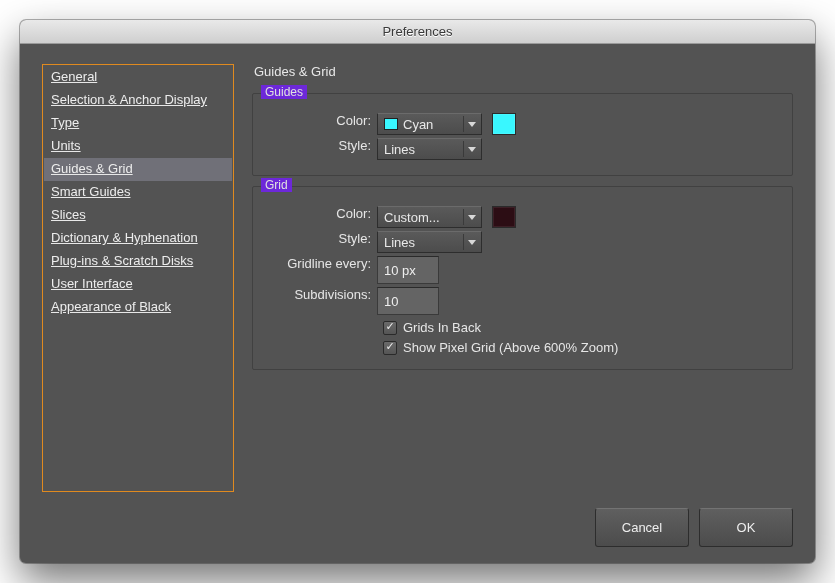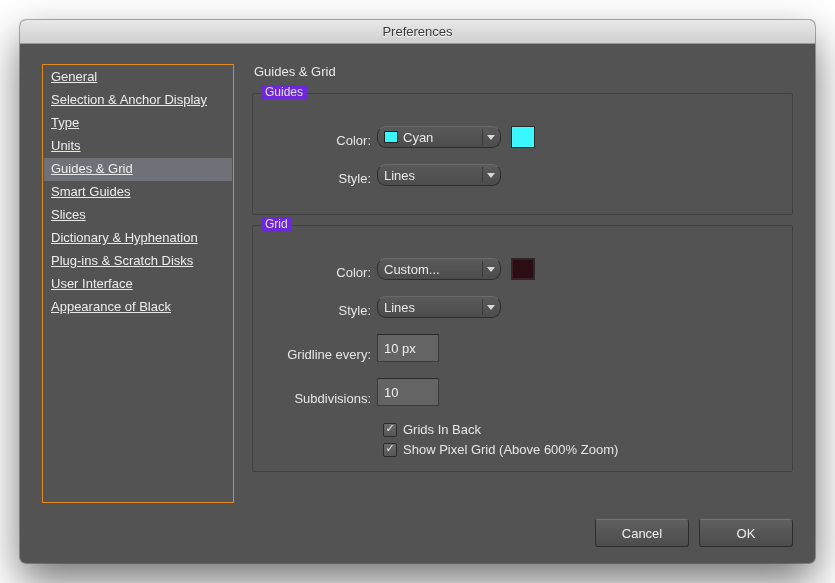--- a/index.html
+++ b/index.html
@@ -83,38 +83,38 @@
     position: absolute;
     top: -9px;
     left: 8px;
     padding: 0 4px;
     background: #6d28d9;
     color: #e0e0e0;
     font-size: 12px;
   }
   .row {
     display: flex;
-    align-items: flex-end;
-    margin: 16px 0;
+    align-items: flex-start;
+    margin: 3px 0;
   }
   .lbl {
     width: 110px;
     text-align: right;
     padding-right: 6px;
     color: #e6e6e6;
   }
   .select {
     display: inline-flex;
     align-items: center;
     height: 22px;
-    width: 124px;
+    width: 105px;
     background: linear-gradient(#5a5a5a,#4c4c4c);
     border: 1px solid #2d2d2d;
     border-top-color: #6b6b6b;
-    border-radius: 9px;
+    border-radius: 0;
     padding: 0 20px 0 6px;
     color: #e8e8e8;
     position: relative;
     cursor: default;
   }
   .select .arrow {
     position: absolute;
     right: 2px; top: 2px; bottom: 2px;
     width: 16px;
     display: flex; align-items: center; justify-content: center;
@@ -166,21 +166,21 @@
   }
   .check::after { content:"✓"; line-height:1; transform: translateY(-1px); }
   .footer {
     display: flex;
     justify-content: flex-end;
     gap: 10px;
     padding-top: 16px;
   }
   .btn {
     width: 94px;
-    height: 28px;
+    height: 39px;
     background: linear-gradient(#5f5f5f,#4c4c4c);
     border: 1px solid #2d2d2d;
     border-top-color: #737373;
     border-radius: 3px;
     color: #eee;
     display: inline-flex; align-items: center; justify-content: center;
     cursor: default;
   }
 </style>
 </head>

